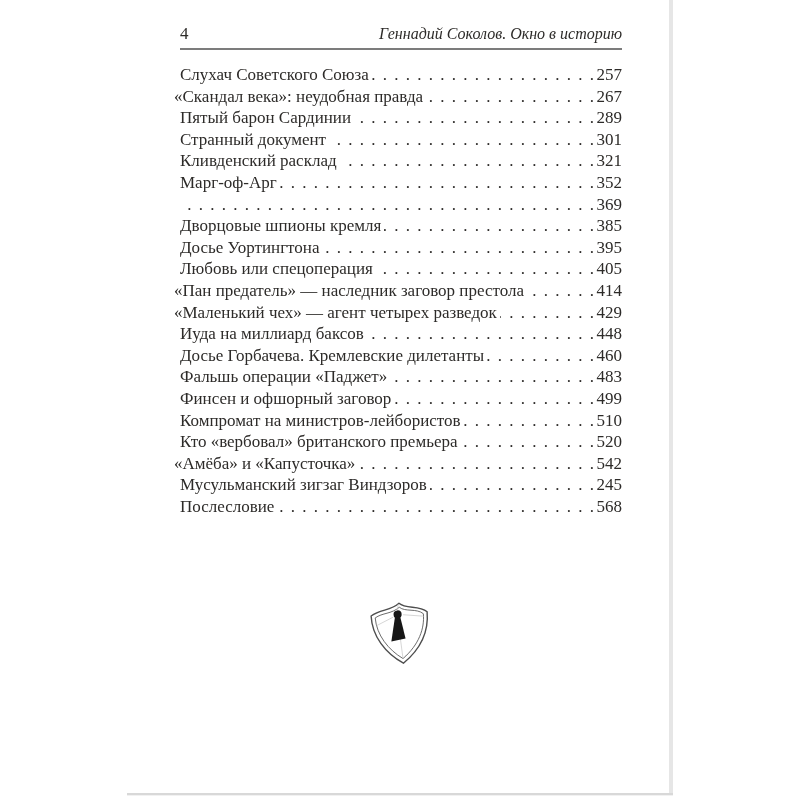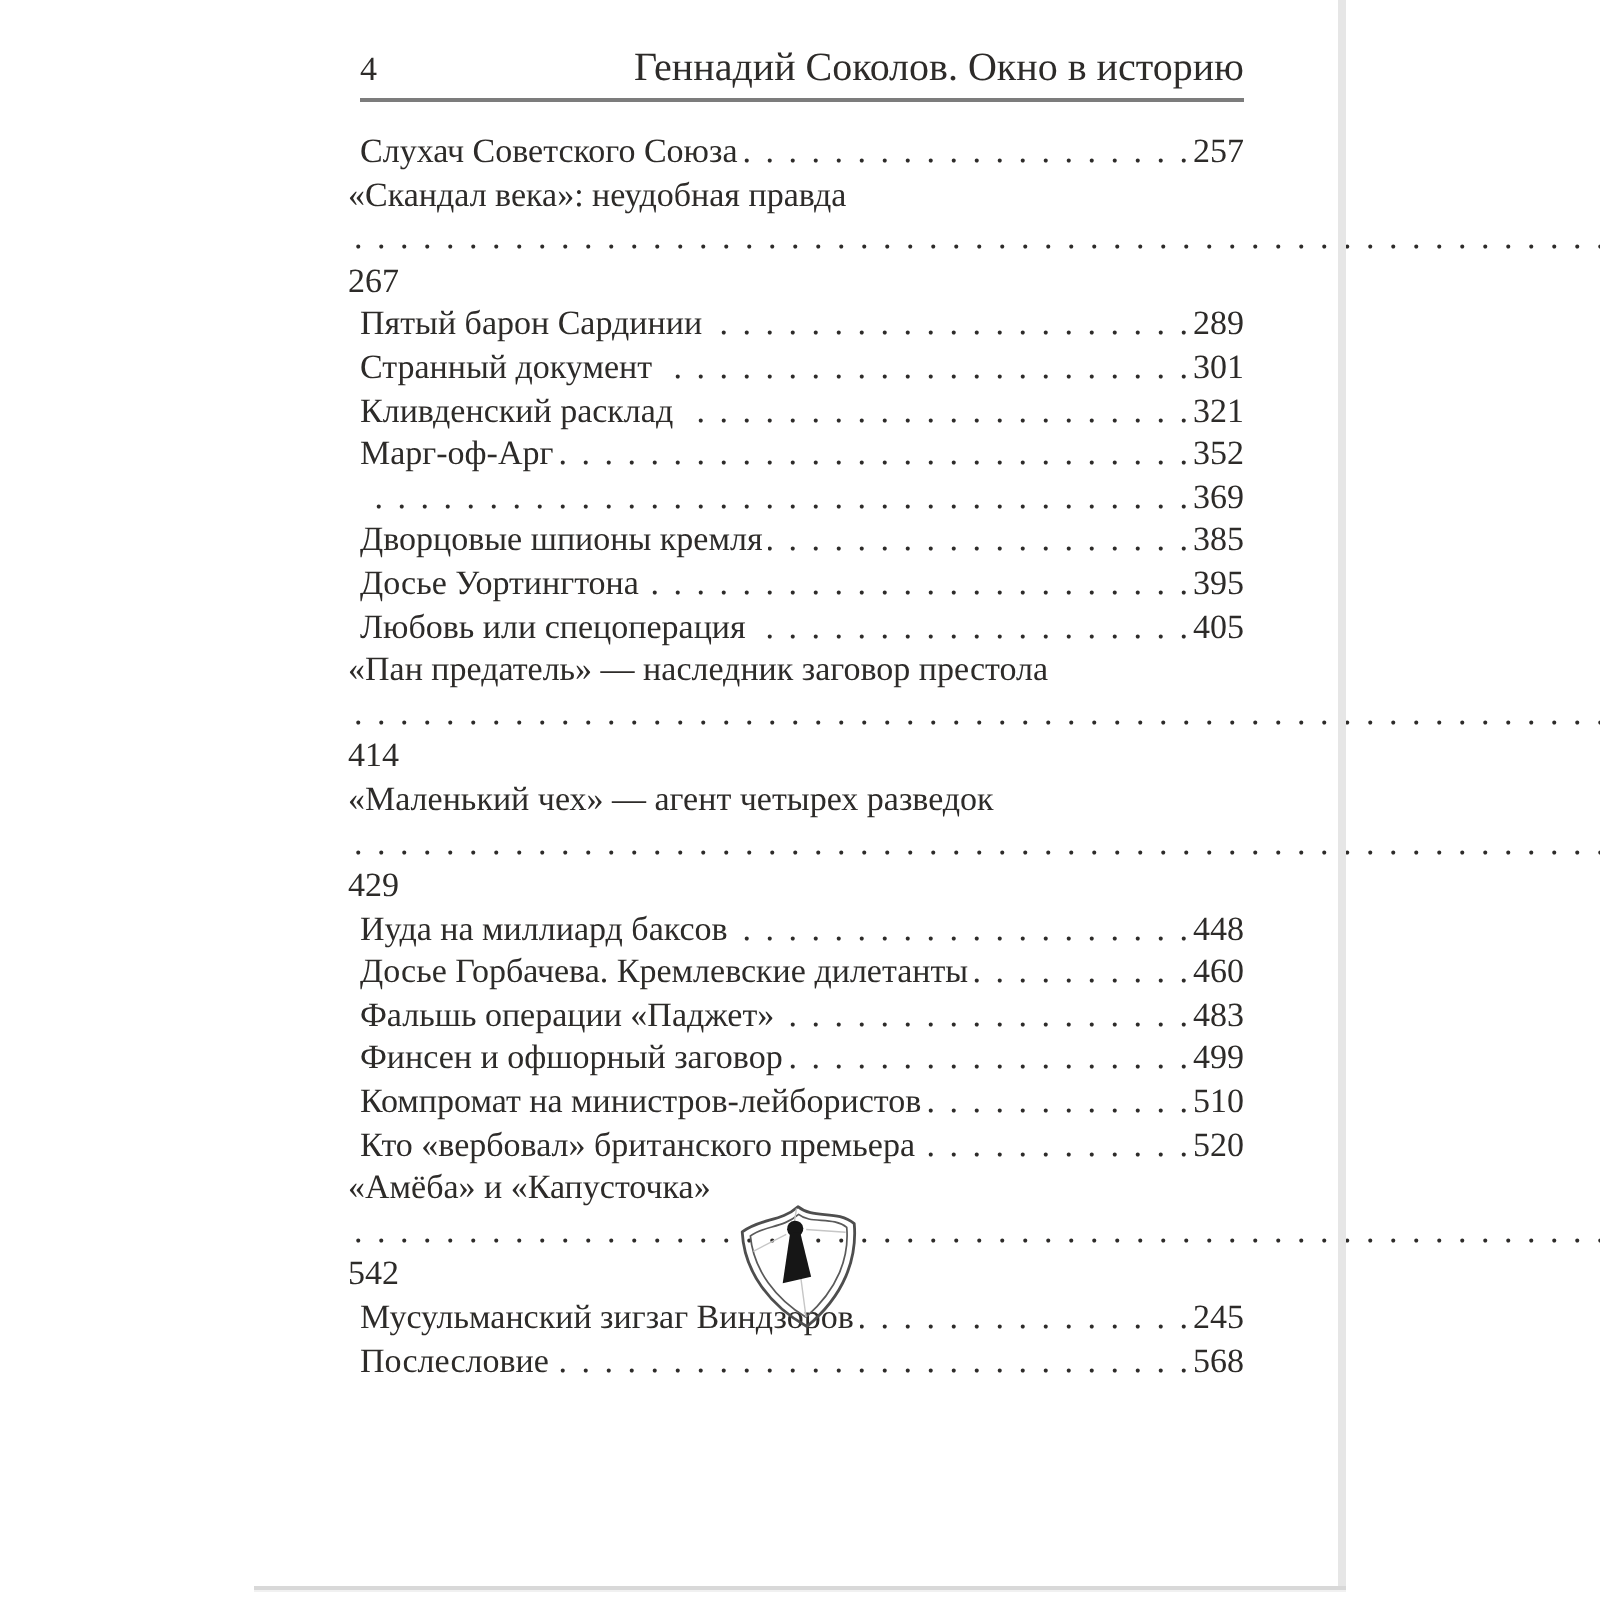--- a/index.html
+++ b/index.html
@@ -47,38 +47,39 @@
     display: flex;
     justify-content: space-between;
     align-items: baseline;
     line-height: 20px;
   }
   .page-number {
     font-size: 17px;
     letter-spacing: 0.5px;
   }
   .running-head {
-    font-size: 20px;
+    font-style: italic;
+    font-size: 16px;
   }
   .header-rule {
     margin-top: 4px;
     height: 2px;
     background: var(--rule);
   }
   .toc {
     margin-top: 14px;
   }
   .toc-row {
     display: flex;
     align-items: flex-start;
     font-size: 17px;
     line-height: 21.6px;
     white-space: nowrap;
   }
-  .toc-row.hang { margin-left: -6px; flex-direction: column; }
+  .toc-row.hang { margin-left: -6px; }
   .toc-title { flex: none; }
   .toc-dots {
     flex: 1 1 auto;
     overflow: hidden;
     white-space: nowrap;
     direction: rtl;
     text-align: right;
     margin: 0 1px 0 3px;
     letter-spacing: 1.5px;
   }

